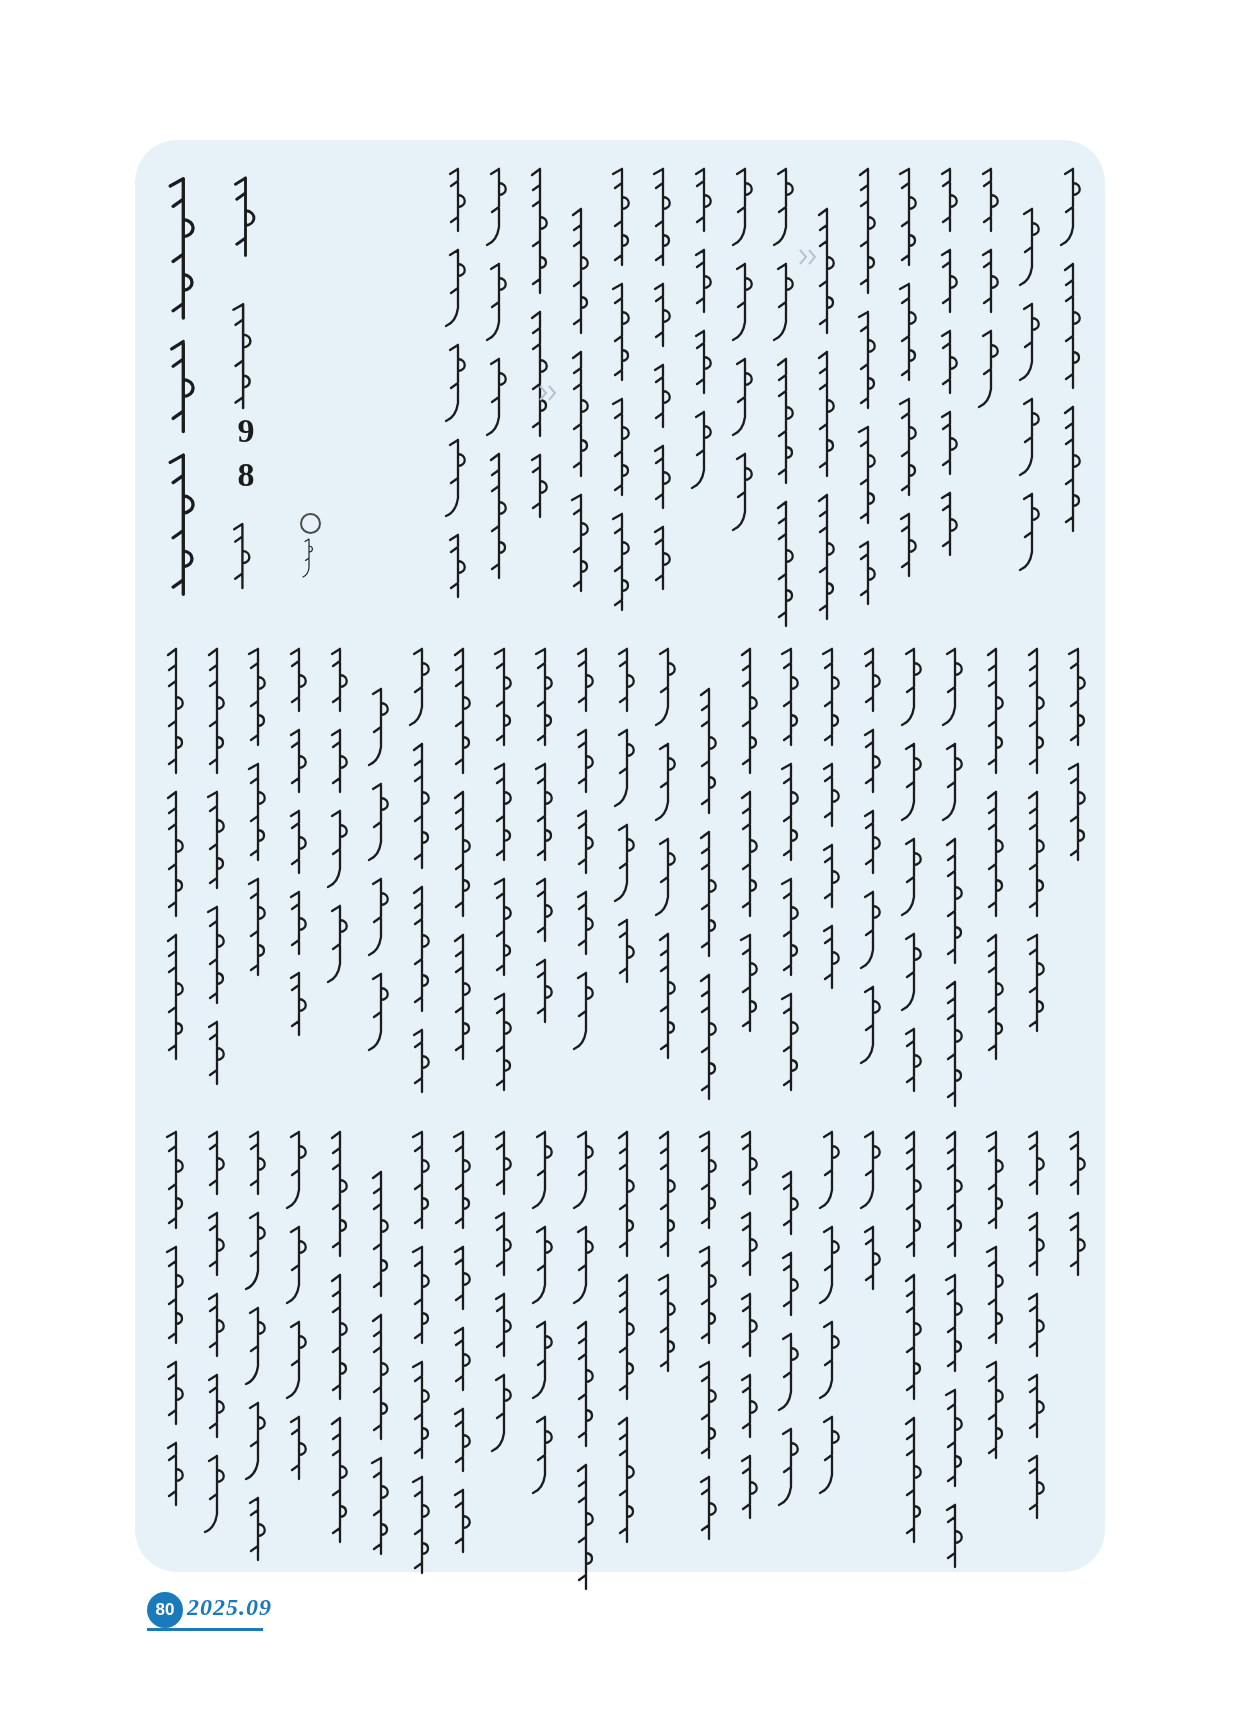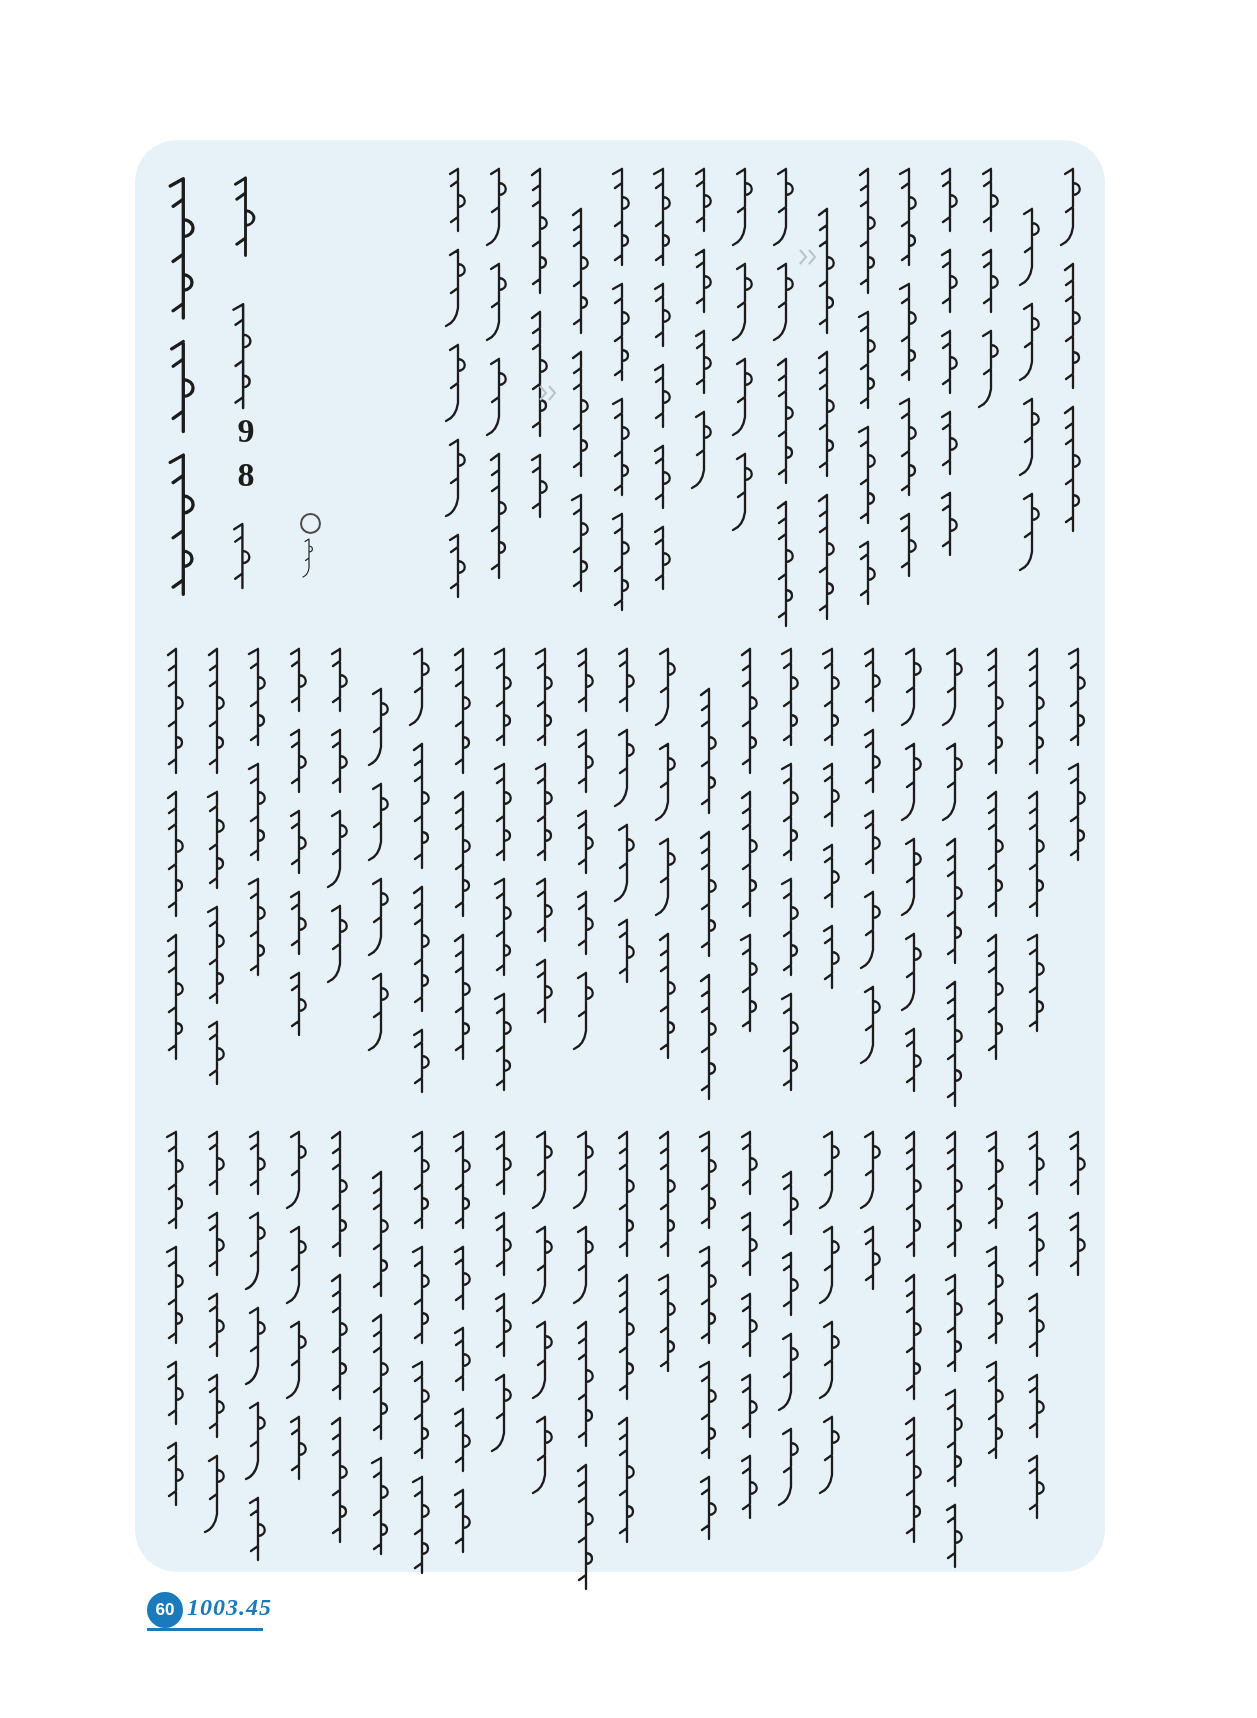--- a/index.html
+++ b/index.html
@@ -446,17 +446,17 @@
       <path class="quote-mark" d="M800 250 l6 7 l-6 7 M809 250 l6 7 l-6 7"></path>
     </svg>
 
   <div class="digit" style="left:224px; top:414px;">9</div>
   <div class="digit" style="left:224px; top:458px;">8</div>
 
   <div class="author-circle"></div>
 
   <div class="footer">
     <div class="footer-rule"></div>
-    <div class="page-badge">60</div>
-    <div class="issue-date">1003.45</div>
+    <div class="page-badge">80</div>
+    <div class="issue-date">2025.09</div>
   </div>
 
 </div>
 
 </body></html>

